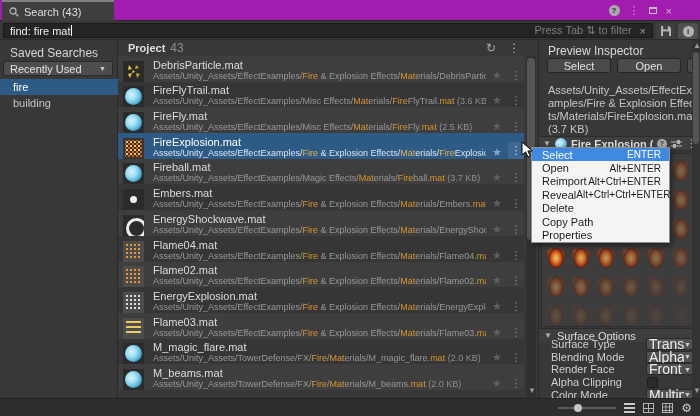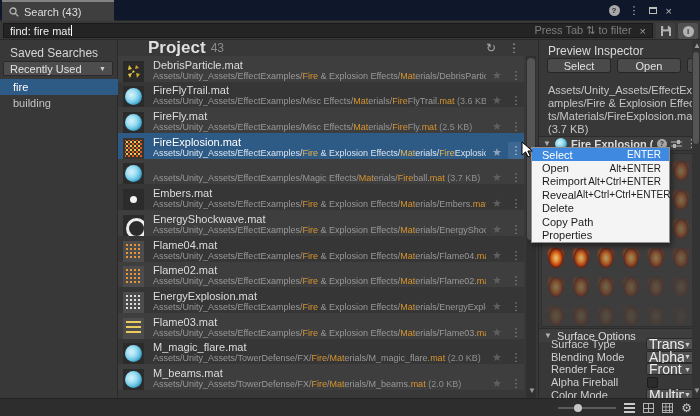--- a/index.html
+++ b/index.html
@@ -6,21 +6,21 @@
   html,body { width:700px; height:416px; }
   body {
     position:relative; overflow:hidden;
     background:#383838; color:#d4d4d4;
     font-family:"Liberation Sans", sans-serif; font-size:11px;
     -webkit-font-smoothing:antialiased;
   }
   .abs { position:absolute; }
 
   
-  #titlebar { left:0; top:0; width:700px; height:21px; background:#0f172a; border-bottom:1px solid #282828; }
+  #titlebar { left:0; top:0; width:700px; height:21px; background:#a21caf; border-bottom:1px solid #282828; }
   .tab { position:absolute; left:2px; top:0; height:21px; width:112px; background:#3f3f3f;
          border-top:2px solid #828282; display:flex; align-items:center; gap:5px; padding-left:7px;
          color:#dedede; font-size:11px; }
   .winctrls { position:absolute; right:28px; top:0; height:21px; display:flex; align-items:center; gap:9px; color:#bdbdbd; }
   .circle-q { width:11px; height:11px; border-radius:50%; background:#a9a9a9; color:#2d2d2d; font-size:8px; font-weight:bold;
               display:flex; align-items:center; justify-content:center; }
   .sq { width:8px; height:7px; border:1px solid #bdbdbd; border-top-width:2px; }
 
   
   #searchbar { left:0; top:21px; width:700px; height:19px; background:#383838; border-bottom:1px solid #2a2a2a; }
@@ -43,21 +43,21 @@
   #saved-dropdown { position:absolute; left:3px; top:21px; width:110px; height:15px; background:#4d4d4d;
                     border:1px solid #2a2a2a; border-radius:2px; display:flex; align-items:center;
                     padding:0 6px; color:#e3e3e3; font-size:11px; }
   #sidebar-items { position:absolute; left:0; top:39px; width:118px; }
   .snav { height:16px; display:flex; align-items:center; padding-left:13px; color:#c4c4c4; }
   .snav.sel { background:#2e5b85; color:#fff; }
 
   
   #list { left:118px; top:40px; width:420px; height:358px; background:#383838; }
   #list-header { position:absolute; left:0; top:0; width:420px; height:16px; display:flex; align-items:center; padding-left:10px; }
-  #provider { font-size:17px; font-weight:bold; color:#dfdfdf;margin-left:20px; }
+  #provider { font-size:11px; font-weight:bold; color:#dfdfdf; }
   #provider-count { font-size:12px; color:#8b8b8b; margin-left:5px; }
   #list-header .hicons { position:absolute; right:18px; display:flex; gap:12px; color:#a9a9a9; font-size:12px; }
   #rows { position:absolute; left:0; top:16px; width:406px; }
   .row { height:25.7px; display:flex; align-items:flex-end; padding-left:5px; background:#3e3e3e; position:relative; }
   .row.alt { background:#363636; }
   .row.sel { background:#2e5b85; }
   .ric { width:21px; height:21px; flex:none; background:#2b2b2b; position:relative; overflow:hidden; }
   .rtxt { margin-left:9px; flex:1; min-width:0; overflow:hidden; }
   .rname { font-size:11px; line-height:12px; color:#dcdcdc; white-space:nowrap; }
   .row.sel .rname { color:#fff; }
@@ -256,20 +256,21 @@
         <div class="rtxt">
           <div class="rname">FireExplosion.mat</div>
           <div class="rpath">Assets/Unity_Assets/EffectExamples/<span class="hl">Fire</span> &amp; Explosion Effects/<span class="hl">Mat</span>erials/<span class="hl">Fire</span>Explosion. </div>
         </div>
         <span class="rstar">★</span>
         <span class="rdots">⋮</span>
       </div>
       <div class="row">
         <div class="ric icon-sphere"></div>
         <div class="rtxt">
+          <div class="rname">Fireball.mat</div>
           <div class="rpath">Assets/Unity_Assets/EffectExamples/Magic Effects/<span class="hl">Mat</span>erials/<span class="hl">Fire</span>ball.<span class="hl">mat</span> <span class="rsize">(3.7 KB)</span></div>
         </div>
         <span class="rstar">★</span>
         <span class="rdots">⋮</span>
       </div>
       <div class="row alt">
         <div class="ric icon-embers"></div>
         <div class="rtxt">
           <div class="rname">Embers.mat</div>
           <div class="rpath">Assets/Unity_Assets/EffectExamples/<span class="hl">Fire</span> &amp; Explosion Effects/<span class="hl">Mat</span>erials/Embers.<span class="hl">mat</span> </div>
@@ -426,21 +427,21 @@
         </span>
       </div>
       <div class="field" style="top: 322.4px;">
         <span class="flabel">Render Face</span>
         <span class="fdrop">
           <span class="val">Front</span>
           <span class="da">▼</span>
         </span>
       </div>
       <div class="field" style="top: 335.1px;">
-        <span class="flabel">Alpha Fireball</span>
+        <span class="flabel">Alpha Clipping</span>
         <span class="fcheck"></span>
       </div>
       <div class="field" style="top: 347.8px;">
         <span class="flabel">Color Mode</span>
         <span class="fdrop">
           <span class="val">Multiply</span>
           <span class="da">▼</span>
         </span>
       </div>
     </div>

